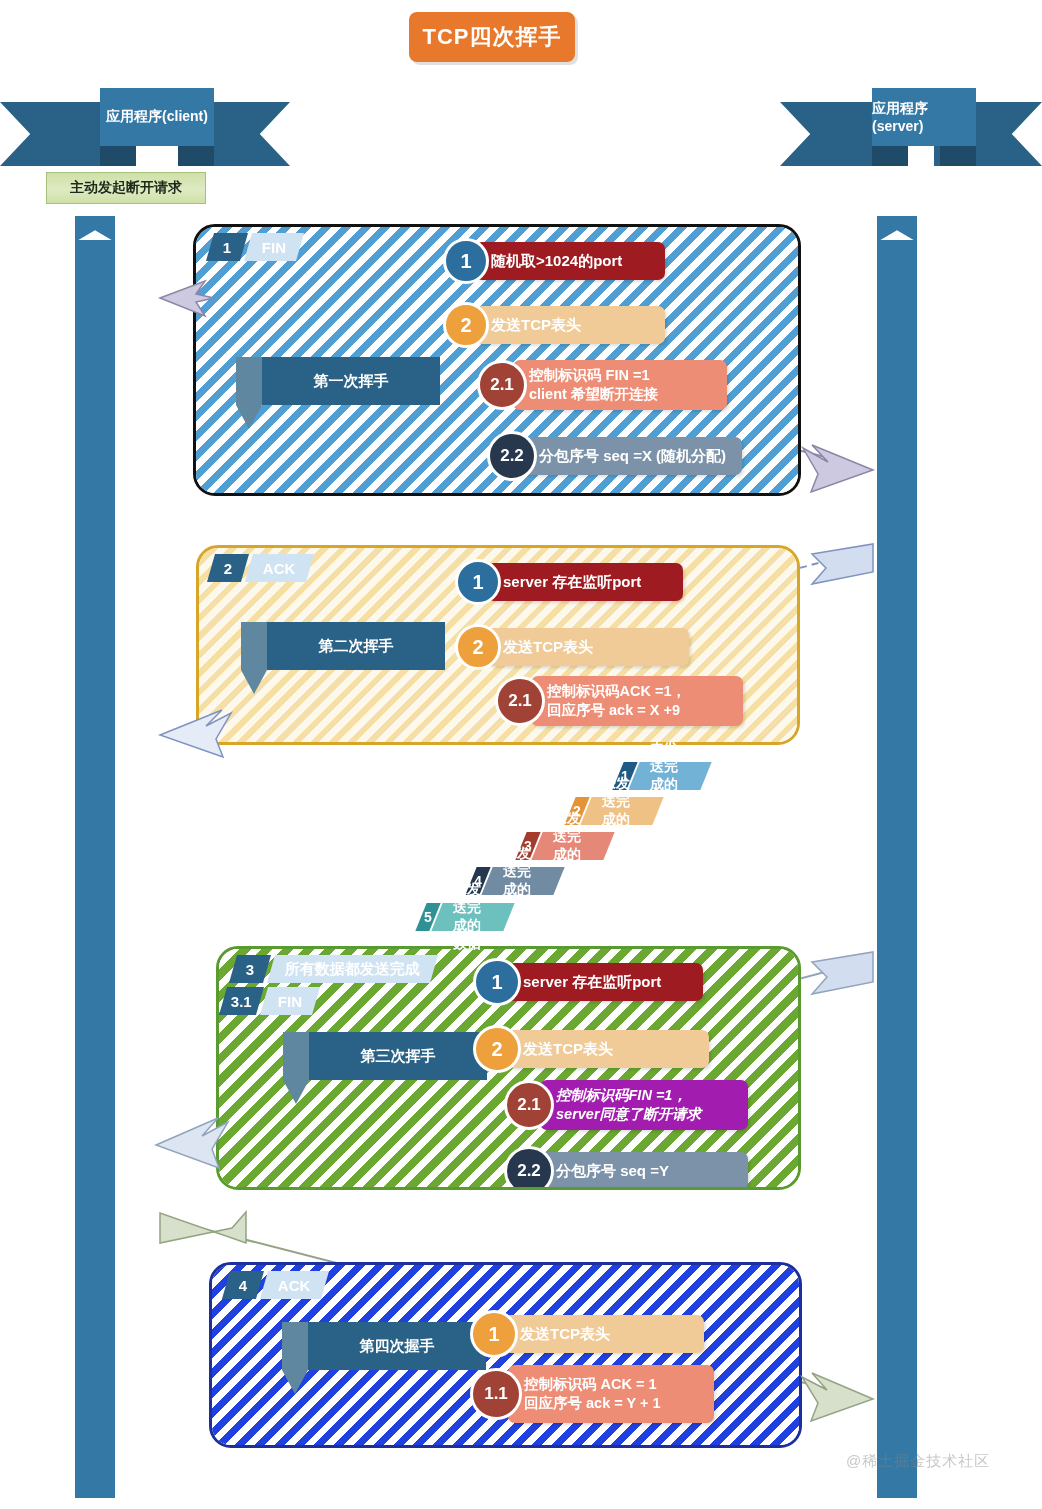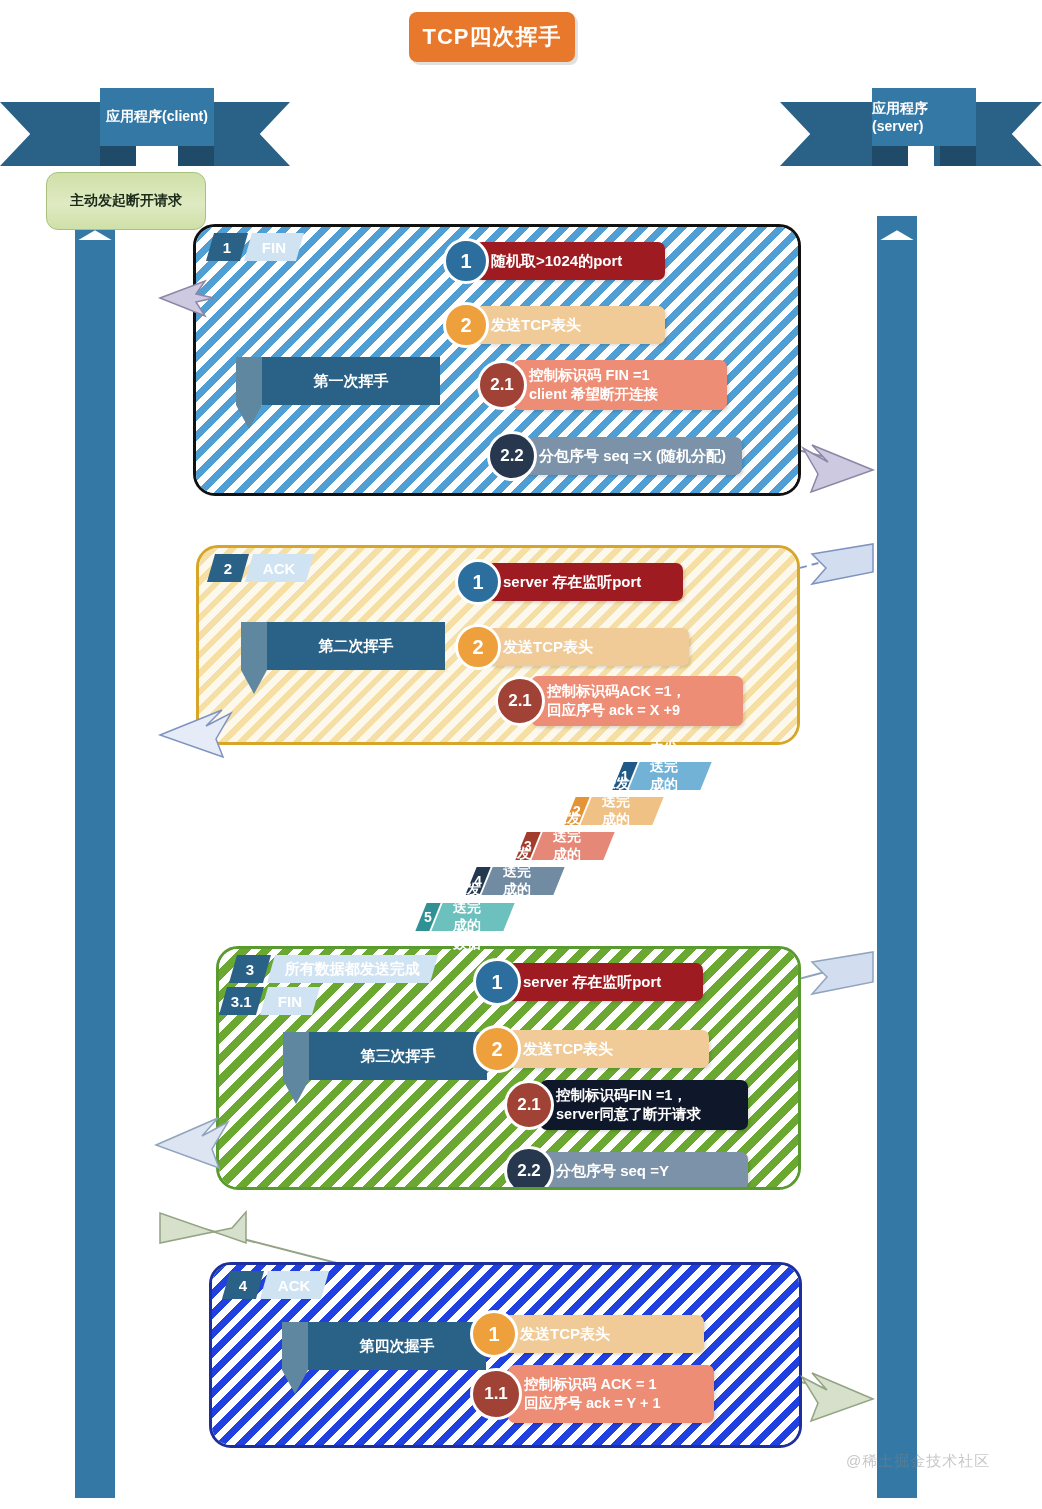--- a/index.html
+++ b/index.html
@@ -37,23 +37,23 @@
   .lifeline{
     width:40px; background:#3479a6;
   }
   .lifeline-head{
     width:40px; height:26px; background:#3479a6;
     clip-path:polygon(0 0,100% 0,100% 100%,50% 55%,0 100%);
   }
 
   
   #active-close-label{
-    left:46px; top:172px; width:160px; height:58px;
+    left:46px; top:172px; width:160px; height:32px;
     background:linear-gradient(180deg,#cfe0a8 0%,#dfeac2 55%,#cfe0a8 100%);
-    border:1px solid #a9bf7e; border-radius:12px;
+    border:1px solid #a9bf7e; border-radius:0;
     display:flex; align-items:center; justify-content:center;
     color:#1d2b1a; font-size:14px; font-weight:bold;
   }
 
   
   .block{ border-radius:22px; overflow:hidden; }
   .block-hatch{ position:absolute; inset:0; }
 
   #block1{ left:193px; top:224px; width:608px; height:272px;
            border:3px solid #111111; background:#ffffff; }
@@ -396,21 +396,21 @@
       <span>2</span>
       </div>
     <div class="pill" style="background:#f0cb97;min-width:202px;height:38px;font-size:15px;">
       <span>发送TCP表头</span></div>
   </div>
 
   <div class="abs row" style="left:285px; top:131px;">
     <div class="bubble" style="width:50px;height:50px;font-size:17px;background:#a04235;">
       <span>2.1</span>
       </div>
-    <div class="pill" style="background:#0f172a;min-width:208px;height:50px;font-size:14.5px;">
+    <div class="pill" style="background:#a21caf;min-width:208px;height:50px;font-size:14.5px;font-style:italic;">
       <span>控制标识码FIN =1，
 server同意了断开请求</span></div>
   </div>
 
   <div class="abs row" style="left:285px; top:197px;">
     <div class="bubble" style="width:50px;height:50px;font-size:17px;background:#27384e;">
       <span>2.2</span>
       </div>
     <div class="pill" style="background:#7b92a8;min-width:208px;height:38px;font-size:15px;">
       <span>分包序号 seq =Y</span></div>

